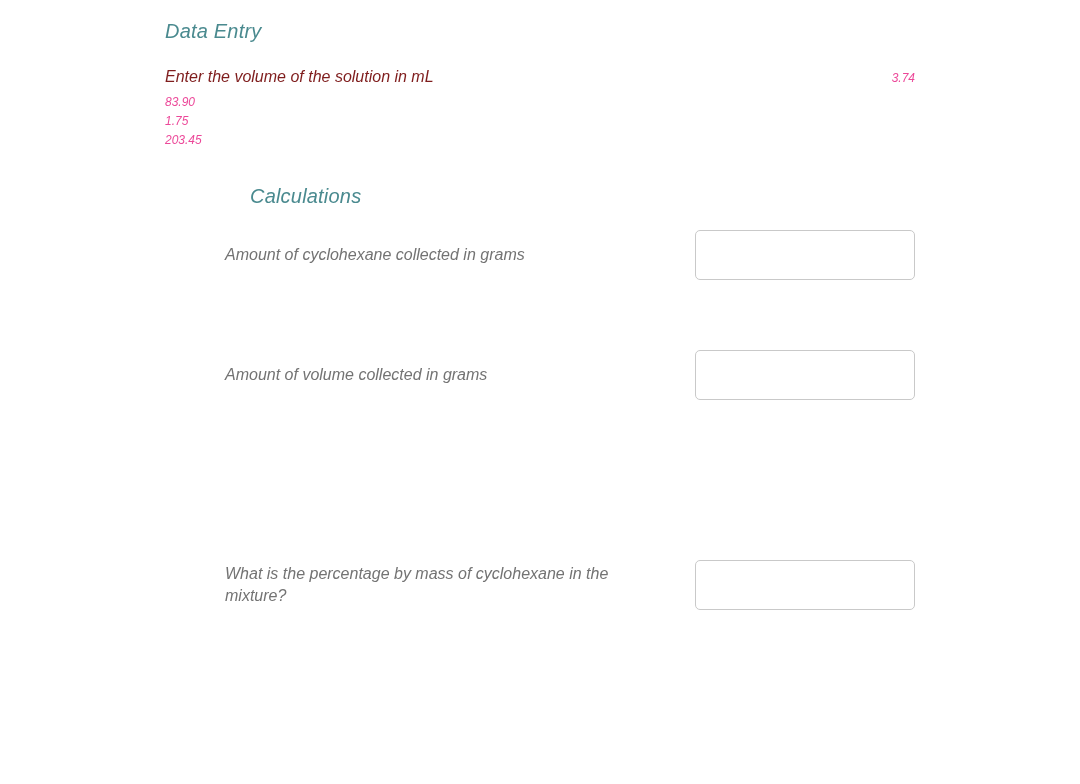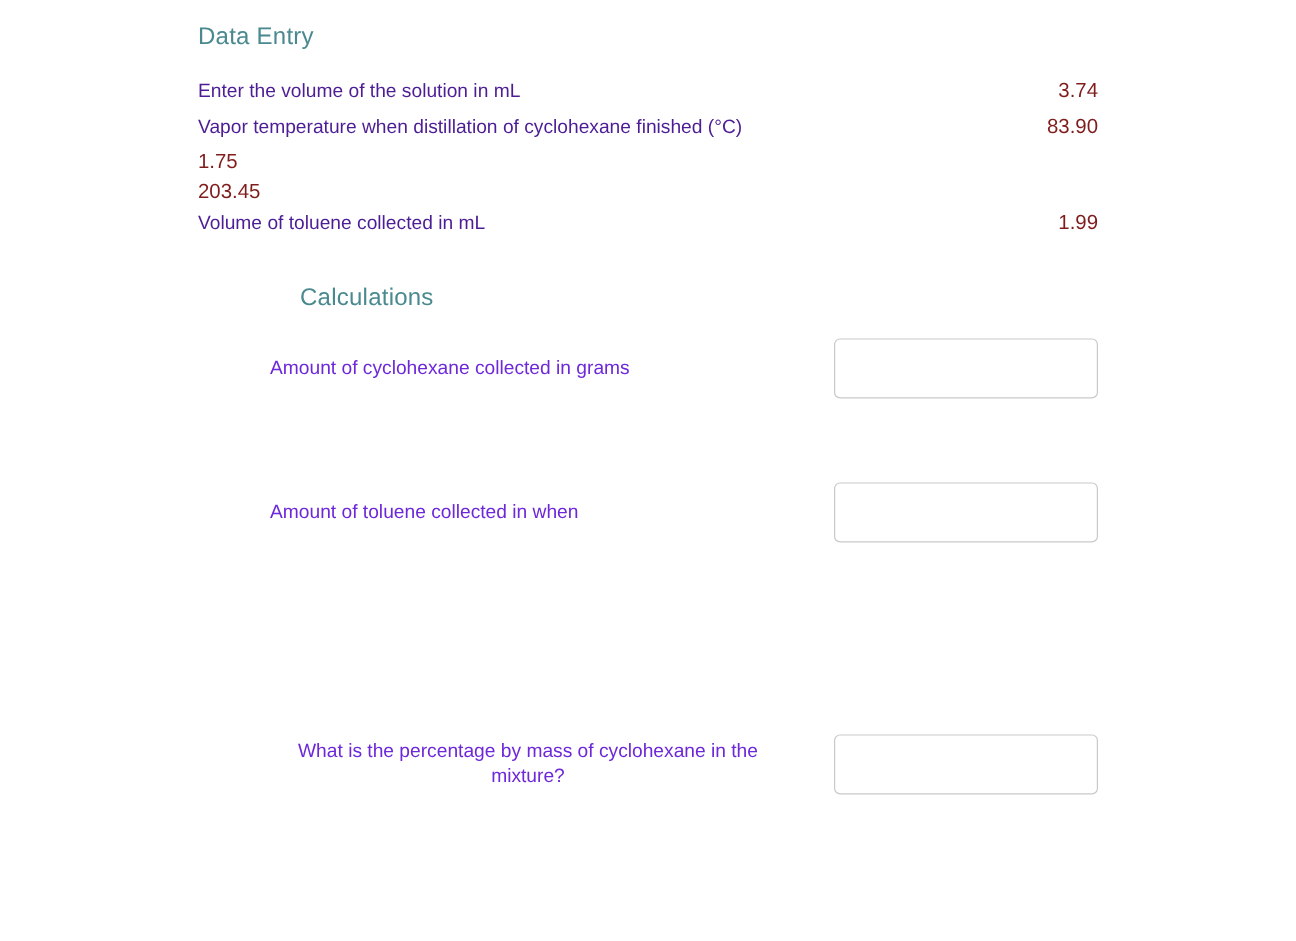--- a/index.html
+++ b/index.html
@@ -1,15 +1,15 @@
 <!DOCTYPE html>
 <html><head>
 <meta charset="utf-8">
 <style>
-  * { box-sizing: border-box; margin: 0; padding: 0; }
+  * { box-sizing: border-box; margin: 0; padding: 0; font-style: italic; }
   body {
     font-family: Arial, Helvetica, sans-serif;
     background: #ffffff;
     width: 1080px;
     height: 784px;
     position: relative;
     color: #333;
   }
   .container {
     padding: 20px 165px 0 165px;
@@ -26,41 +26,40 @@
     margin-left: 85px;
   }
   .data-row {
     display: flex;
     justify-content: space-between;
     align-items: baseline;
     margin-bottom: 5px;
   }
   .data-label {
     font-size: 16px;
-    color: #4c1d95;
+    color: #7f1d1d;
     line-height: 1.55;
   }
   .data-value {
-    font-size: 17px;
-    color: #7f1d1d;
+    font-size: 12px;
+    color: #ec4899;
     text-align: right;
   }
   .calc-row {
     display: flex;
     align-items: center;
     justify-content: space-between;
     margin-bottom: 70px;
   }
   .calc-label {
     font-size: 16px;
-    color: #6d28d9;
+    color: #737373;
     margin-left: 60px;
     max-width: 430px;
     line-height: 1.35;
-    text-align: center;
   }
   .calc-input {
     width: 220px;
     height: 50px;
     border: 1px solid #c9c9c9;
     border-radius: 5px;
     padding: 0 12px;
     font-size: 16px;
     background: #fff;
   }
@@ -74,43 +73,38 @@
 
 <div class="container">
 
   <h2 class="section-heading">Data Entry</h2>
 
   <div class="data-row">
     <span class="data-label">Enter the volume of the solution in mL</span>
     <span class="data-value">3.74</span>
   </div>
   <div class="data-row">
-    <span class="data-label">Vapor temperature when distillation of cyclohexane finished (°C)</span>
     <span class="data-value">83.90</span>
   </div>
   <div class="data-row">
     <span class="data-value">1.75</span>
   </div>
   <div class="data-row">
     <span class="data-value">203.45</span>
-  </div>
-  <div class="data-row">
-    <span class="data-label">Volume of toluene collected in mL</span>
-    <span class="data-value">1.99</span>
   </div>
 
   <h2 class="section-heading calc">Calculations</h2>
 
   <div class="calc-row">
     <span class="calc-label">Amount of cyclohexane collected in grams</span>
     <input class="calc-input" type="text" value="" style="">
   </div>
 
   <div class="calc-row">
-    <span class="calc-label">Amount of toluene collected in when</span>
+    <span class="calc-label">Amount of volume collected in grams</span>
     <input class="calc-input" type="text" value="" style="">
   </div>
 
   <div class="faded-ghost"></div>
 
   <div class="calc-row" style="margin-bottom:0;">
     <span class="calc-label">What is the percentage by mass of cyclohexane in the mixture?</span>
     <input class="calc-input" type="text" value="" style="">
   </div>
 

